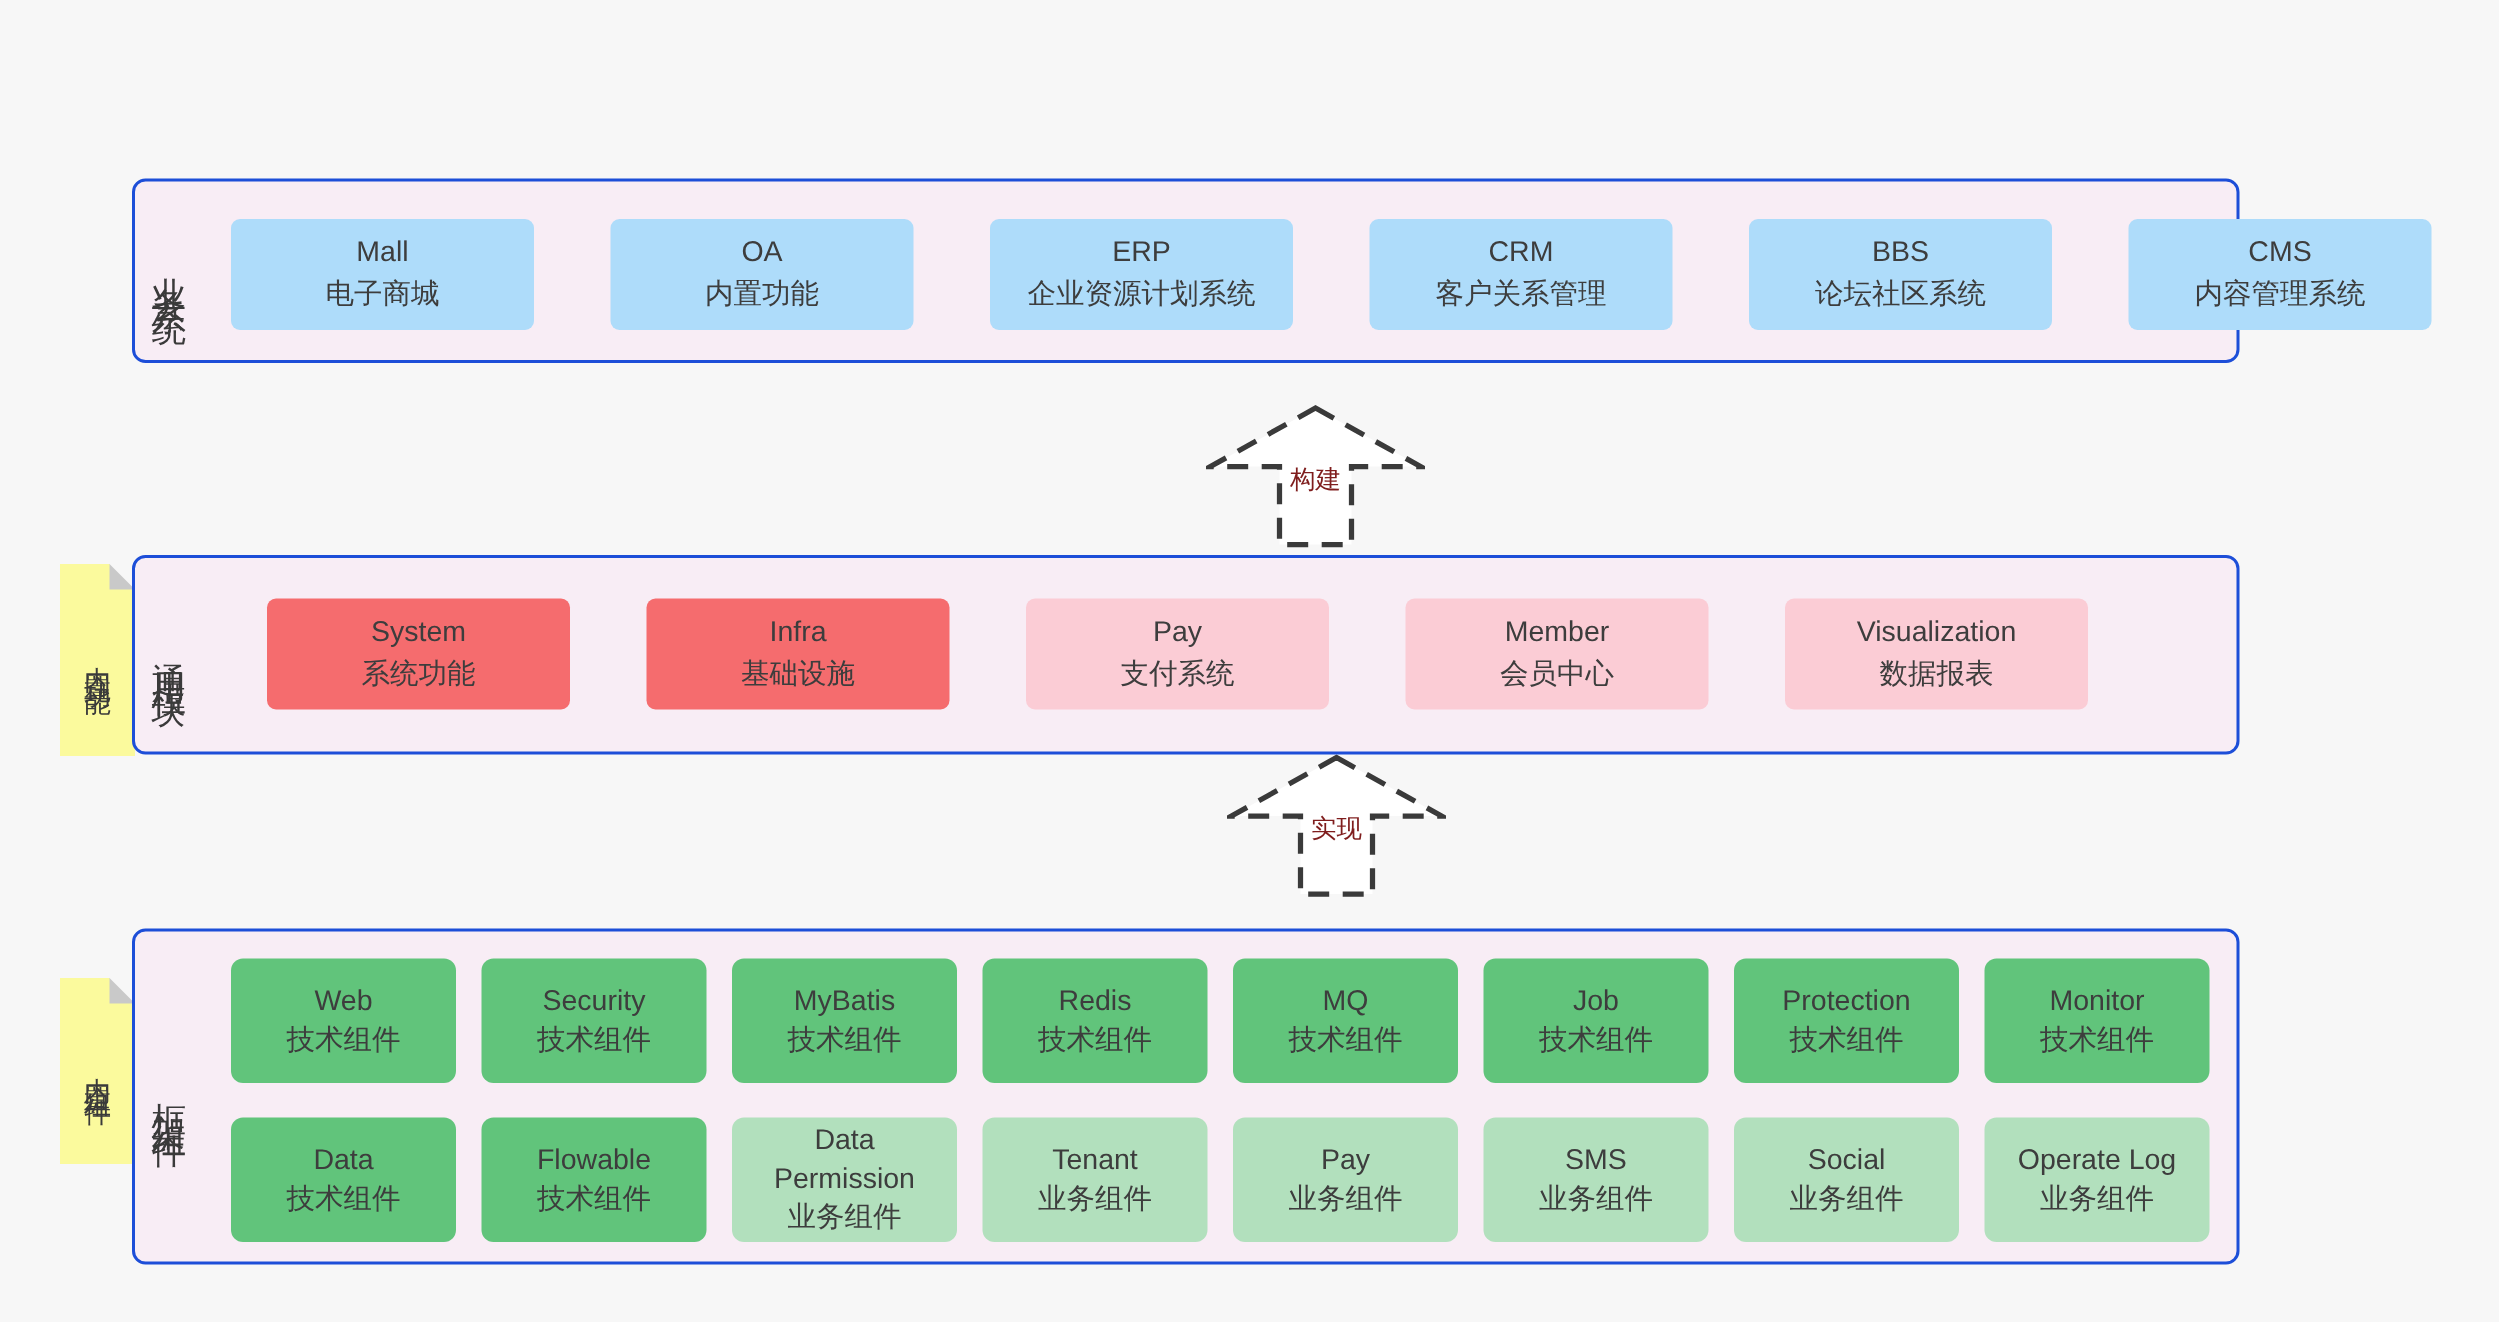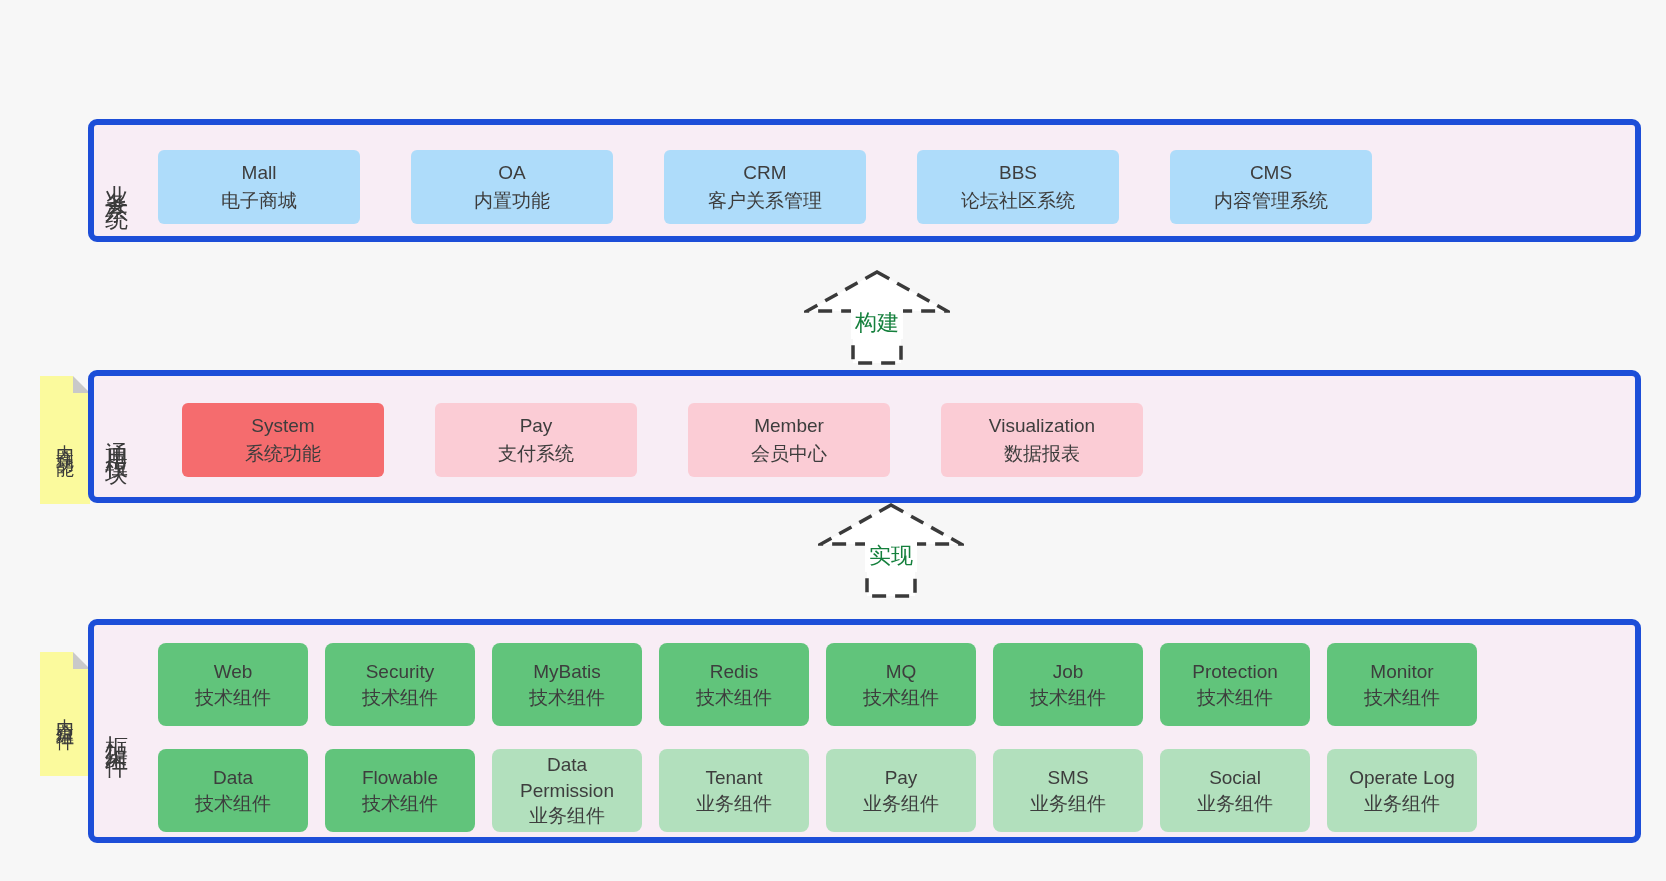--- a/index.html
+++ b/index.html
@@ -2,22 +2,22 @@
 <html><head>
 <meta charset="utf-8">
 <style>
   html,body{margin:0;padding:0;background:#f7f7f7;}
   .canvas{
     position:relative;width:1666px;height:881px;background:#f7f7f7;
     font-family:"Liberation Sans","DejaVu Sans",sans-serif;color:#3d3d3d;overflow:hidden;
   }
   
   .panel{
-    position:absolute;left:88px;width:1553px;box-sizing:border-box;
-    background:#f8edf5;border:6px solid #1d4ed8;border-radius:9px;text-decoration:underline;
+    position:absolute;left:88px;width:1405px;box-sizing:border-box;
+    background:#f8edf5;border:2px solid #1d4ed8;border-radius:9px;text-decoration:underline;
   }
   .panel-business{top:119px;height:123px;}
   .panel-modules{top:370px;height:133px;}
   .panel-components{top:619px;height:224px;}
   .vlabel{
     position:absolute;left:11px;top:50%;transform:translateY(-50%);
     writing-mode:vertical-rl;text-orientation:upright;
     font-size:23px;line-height:1.0;letter-spacing:7px;color:#3a3a3a;white-space:nowrap;
   }
   
@@ -55,21 +55,21 @@
   .pink{background:#fbccd5;}
   .green{background:#61c47b;}
   .lgreen{background:#b2e0bd;}
   
   .arrow{position:absolute;width:146px;height:97px;}
   .arrow-build{left:804px;top:269px;}
   .arrow-implement{left:818px;top:502px;}
   .arrow svg{display:block;}
   .arrow-label{
     position:absolute;left:50%;top:38px;transform:translateX(-50%);
-    background:#ffffff;padding:1px 4px;font-size:22px;color:#15803d;white-space:nowrap;
+    background:#ffffff;padding:1px 4px;font-size:17px;color:#7f1d1d;white-space:nowrap;
   }
 </style>
 </head>
 <body>
 
 <div class="canvas">
 
   <div class="sticky sticky-modules">
     <span class="vtext">内置功能</span>
   </div>
@@ -80,20 +80,24 @@
   <section class="panel panel-business">
     <div class="vlabel">业务系统</div>
     <div class="row row-6">
       <div class="box blue">
         <div>Mall</div>
         <div>电子商城</div>
       </div>
       <div class="box blue">
         <div>OA</div>
         <div>内置功能</div>
+      </div>
+      <div class="box blue">
+        <div>ERP</div>
+        <div>企业资源计划系统</div>
       </div>
       <div class="box blue">
         <div>CRM</div>
         <div>客户关系管理</div>
       </div>
       <div class="box blue">
         <div>BBS</div>
         <div>论坛社区系统</div>
       </div>
       <div class="box blue">
@@ -110,20 +114,24 @@
     <span class="arrow-label">构建</span>
   </div>
 
   <section class="panel panel-modules">
     <div class="vlabel">通用模块</div>
     <div class="row row-6">
       <div class="box red">
         <div>System</div>
         <div>系统功能</div>
       </div>
+      <div class="box red">
+        <div>Infra</div>
+        <div>基础设施</div>
+      </div>
       <div class="box pink">
         <div>Pay</div>
         <div>支付系统</div>
       </div>
       <div class="box pink">
         <div>Member</div>
         <div>会员中心</div>
       </div>
       <div class="box pink">
         <div>Visualization</div>

